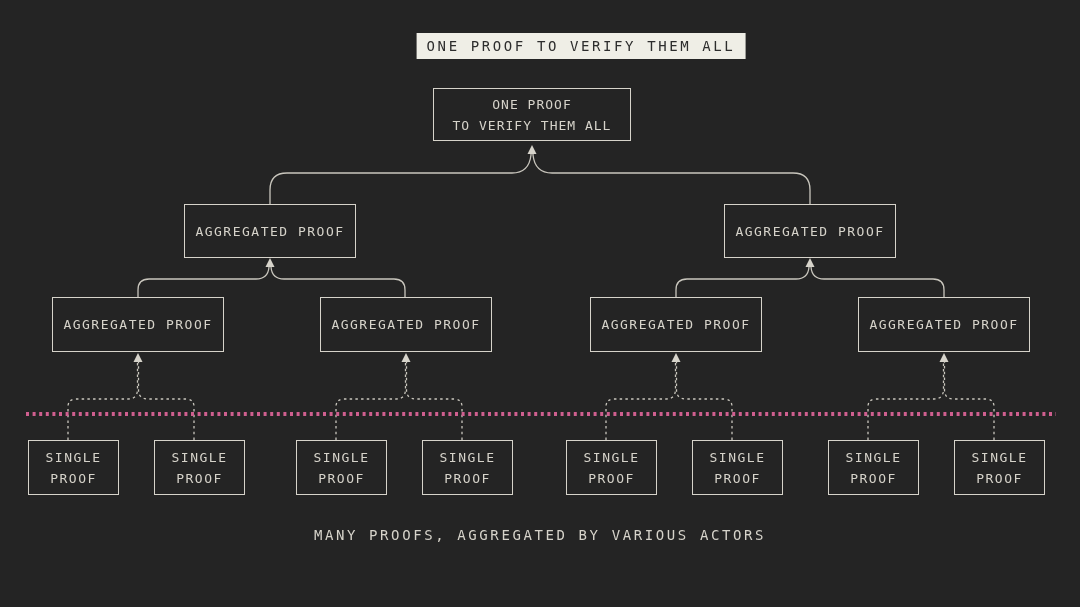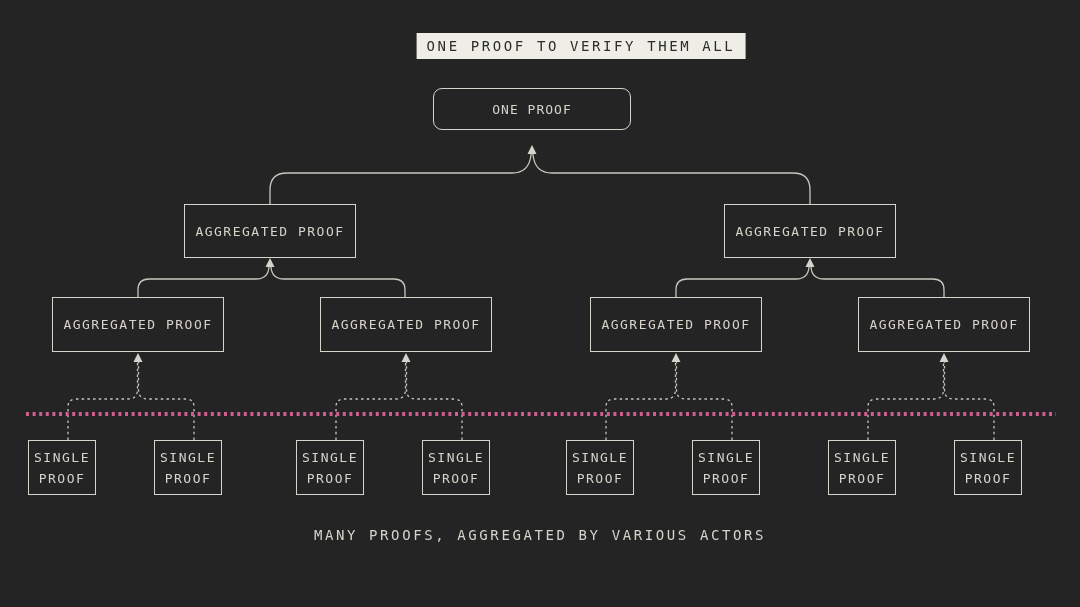--- a/index.html
+++ b/index.html
@@ -18,26 +18,26 @@
     display:flex;align-items:center;justify-content:center;text-align:center;
     color:var(--fg);font-size:13px;line-height:21px;letter-spacing:1.5px;
     background:var(--bg);
   }
   .banner{
     position:absolute;top:33px;left:50%;transform:translateX(-50%);
     background:var(--banner-bg);color:var(--banner-fg);
     font-size:14px;line-height:20px;letter-spacing:2.6px;
     padding:3px 10px;white-space:nowrap;margin-left:41px;
   }
-  .root{left:433px;top:88px;width:198px;height:42px;letter-spacing:1px;border-radius:9px;}
+  .root{left:433px;top:88px;width:198px;height:53px;letter-spacing:1px;}
   .agg{width:172px;height:54px;}
   .l2a{left:184px;top:204px;} .l2b{left:724px;top:204px;}
   .l3{top:297px;height:55px;}
   .l3a{left:52px;} .l3b{left:320px;} .l3c{left:590px;} .l3d{left:858px;}
-  .single{top:440px;width:68px;height:55px;}
+  .single{top:440px;width:91px;height:55px;}
   .s1{left:28px}.s2{left:154px}.s3{left:296px}.s4{left:422px}
   .s5{left:566px}.s6{left:692px}.s7{left:828px}.s8{left:954px}
   .twoline span{display:block;}
   .caption{
     position:absolute;left:0;top:527px;width:100%;text-align:center;
     color:var(--fg);font-size:14px;letter-spacing:2.6px;white-space:nowrap;
   }
   .logo{position:absolute;left:14px;top:555px;display:flex;align-items:center;gap:10px;}
   .logo-icon{
     width:38px;height:38px;border-radius:50%;
@@ -91,20 +91,21 @@
     </g>
 
     <line x1="26" y1="414" x2="1056" y2="414" stroke="#cf5f8f" stroke-width="4" stroke-dasharray="3 3.6"></line>
   </svg>
 
   <div class="banner">ONE PROOF TO VERIFY THEM ALL</div>
 
   <div class="node root twoline">
     <div>
       <span>ONE PROOF</span>
+      <span>TO VERIFY THEM ALL</span>
     </div>
   </div>
 
   <div class="node agg l2a">AGGREGATED PROOF</div>
   <div class="node agg l2b">AGGREGATED PROOF</div>
 
   <div class="node agg l3 l3a">AGGREGATED PROOF</div>
   <div class="node agg l3 l3b">AGGREGATED PROOF</div>
   <div class="node agg l3 l3c">AGGREGATED PROOF</div>
   <div class="node agg l3 l3d">AGGREGATED PROOF</div>

